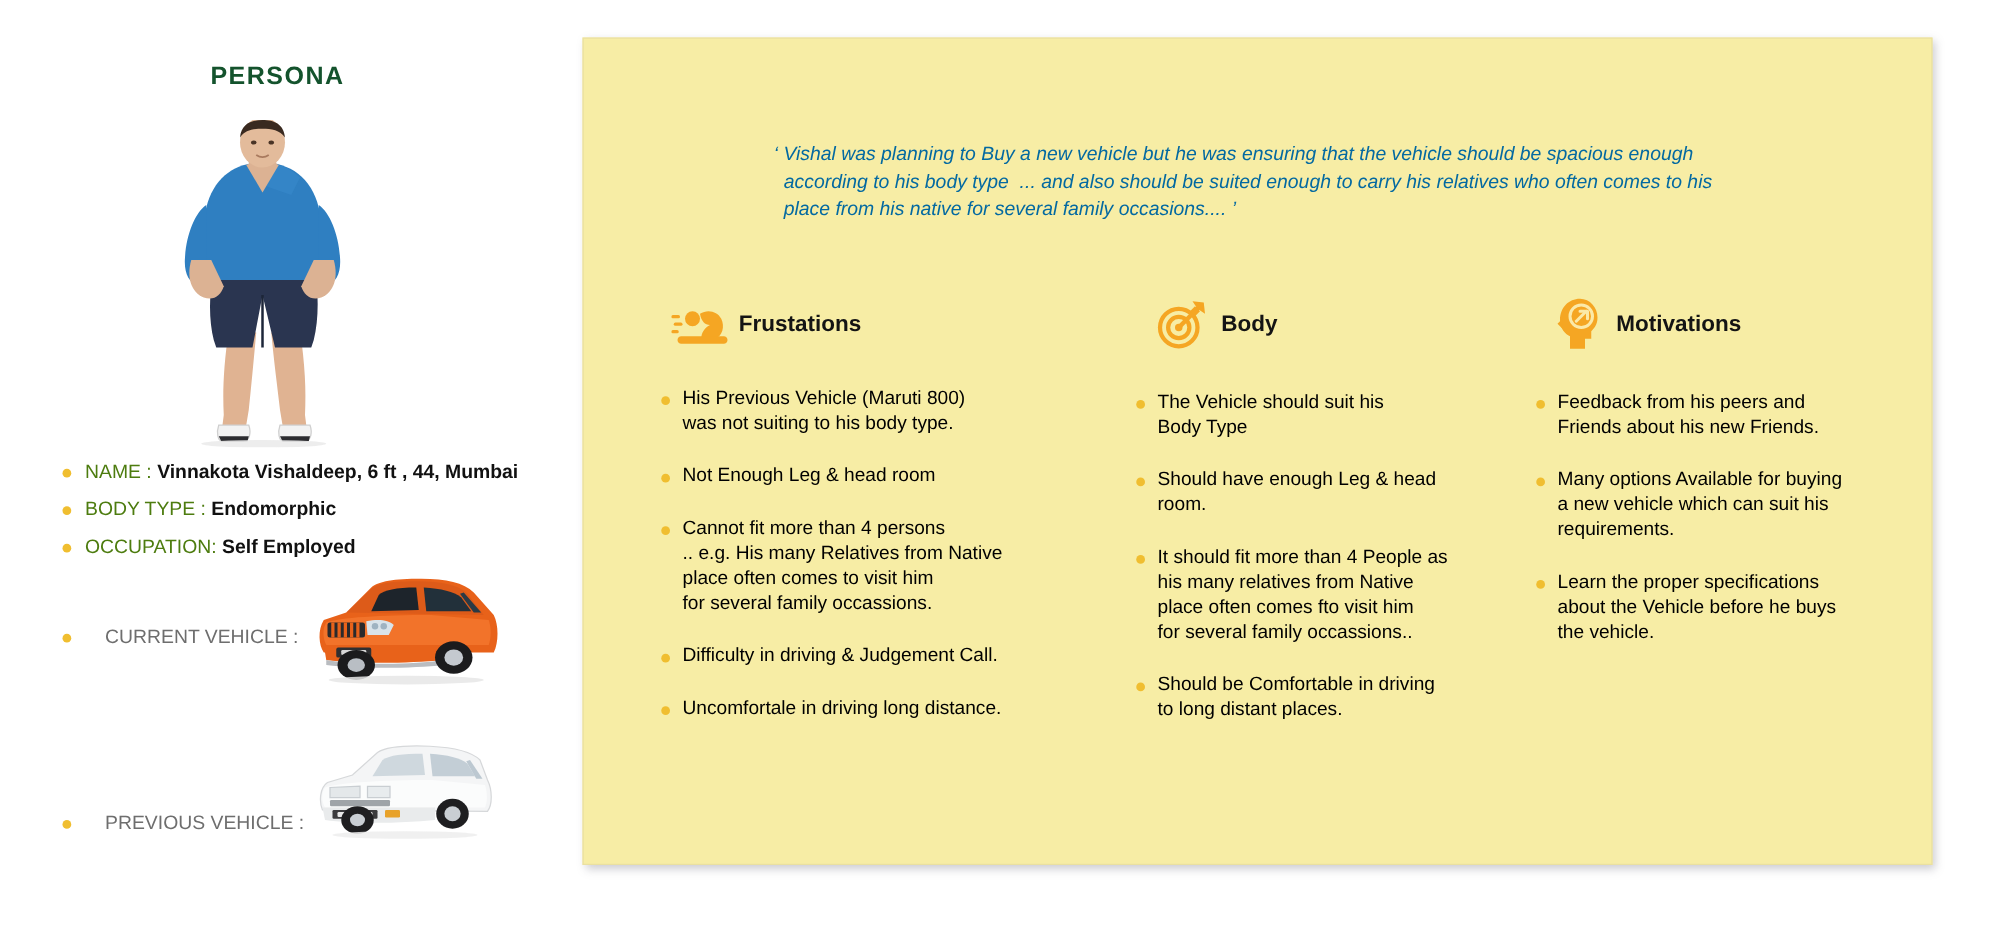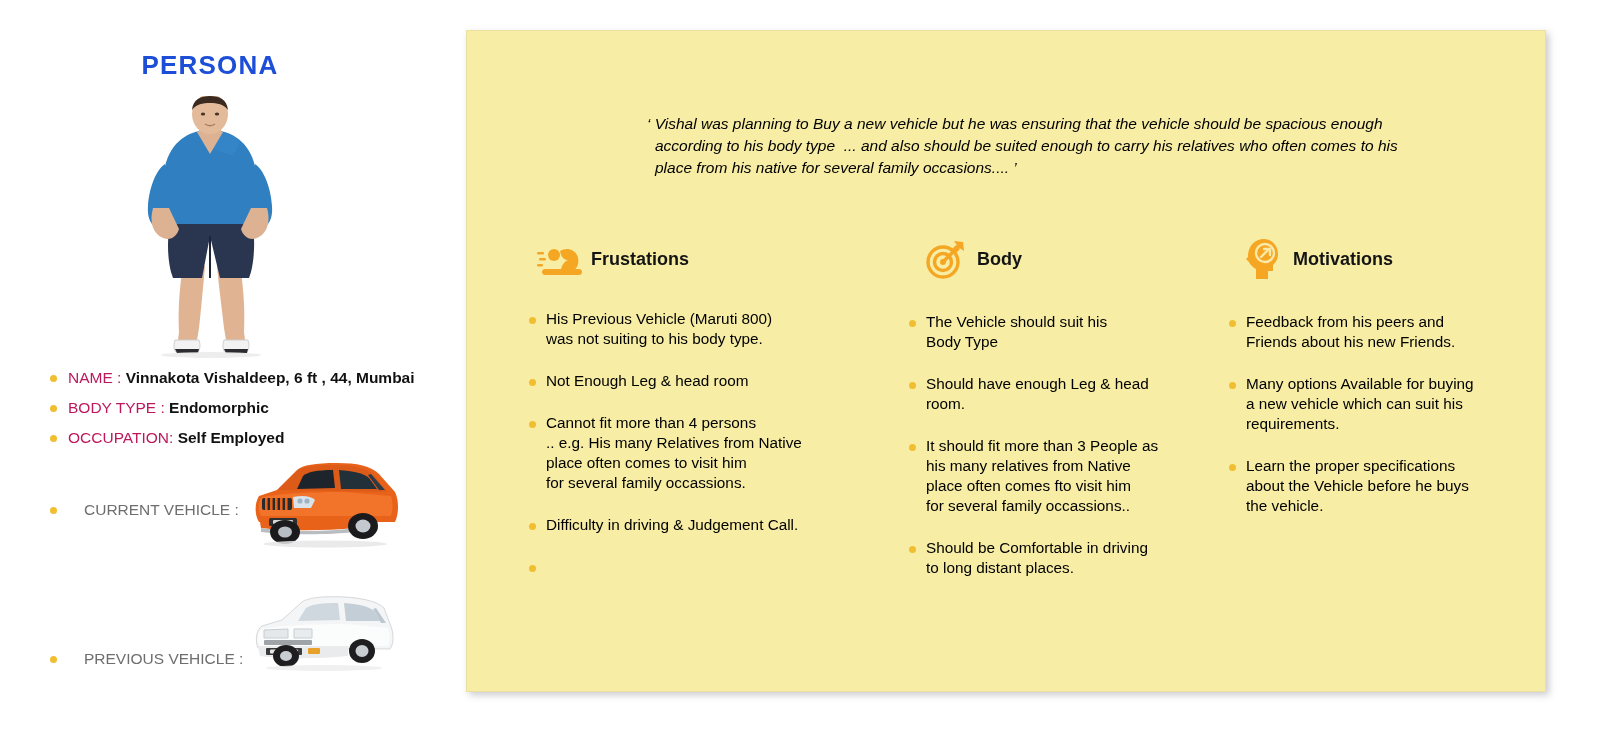--- a/index.html
+++ b/index.html
@@ -20,27 +20,27 @@
     position: absolute;
     left: 0; top: 0;
     width: 452px;
     height: 752px;
     background: #ffffff;
   }
 
   #persona-title {
     position: absolute;
     top: 50px;
-    left: 0;
+    left: 12px;
     width: 420px;
     text-align: center;
-    font-size: 26px;
+    font-size: 20px;
     font-weight: bold;
     letter-spacing: 1.2px;
-    color: #1d4ed8;
+    color: #14532d;
   }
 
   
   #persona-photo {
     position: absolute;
     top: 96px;
     left: 131px;
     width: 158px;
     height: 262px;
   }
@@ -62,21 +62,21 @@
   .bullet {
     flex: 0 0 auto;
     width: 7px;
     height: 7px;
     border-radius: 50%;
     background: #F0BE30;
     margin-top: 7px;
     margin-right: 11px;
   }
   .attr-label {
-    color: #be185d;
+    color: #4d7c0f;
     font-size: 15.5px;
     white-space: pre;
   }
   .attr-value {
     color: #111111;
     font-size: 15.5px;
     font-weight: bold;
   }
 
   
@@ -114,22 +114,21 @@
   }
 
   #quote-block {
     position: absolute;
     left: 152px;
     top: 82px;
     width: 845px;
     font-style: italic;
     font-size: 15.5px;
     line-height: 22px;
-    color: #000000;
-    margin-left: 28px;
+    color: #0369a1;
   }
   #quote-block .q-line { white-space: pre; }
   #quote-block .q-line.indented { padding-left: 8px; }
 
   
   .column {
     position: absolute;
     top: 205px;
   }
   #col-frustrations { left: 62px;  width: 330px; }
@@ -356,20 +355,21 @@
 .. e.g. His many Relatives from Native
 place often comes to visit him
 for several family occassions.</span>
       </div>
       <div class="col-item">
         <span class="bullet"></span>
         <span class="item-text">Difficulty in driving &amp; Judgement Call.</span>
       </div>
       <div class="col-item">
         <span class="bullet"></span>
+        <span class="item-text">Uncomfortale in driving long distance.</span>
       </div>
     </div>
   </div>
 
   <div class="column" id="col-goals">
     <div class="col-head">
       <span class="col-icon">
         <svg width="42" height="42" viewBox="0 0 42 42" xmlns="http://www.w3.org/2000/svg">
           <g fill="none" stroke="#F5A623" stroke-width="3.4">
             <circle cx="18" cy="24" r="15"></circle>
@@ -389,21 +389,21 @@
         <span class="item-text">The Vehicle should suit his
 Body Type</span>
       </div>
       <div class="col-item">
         <span class="bullet"></span>
         <span class="item-text">Should have enough Leg &amp; head
 room.</span>
       </div>
       <div class="col-item">
         <span class="bullet"></span>
-        <span class="item-text">It should fit more than 3 People as
+        <span class="item-text">It should fit more than 4 People as
 his many relatives from Native
 place often comes fto visit him
 for several family occassions..</span>
       </div>
       <div class="col-item">
         <span class="bullet"></span>
         <span class="item-text">Should be Comfortable in driving
 to long distant places.</span>
       </div>
     </div>

